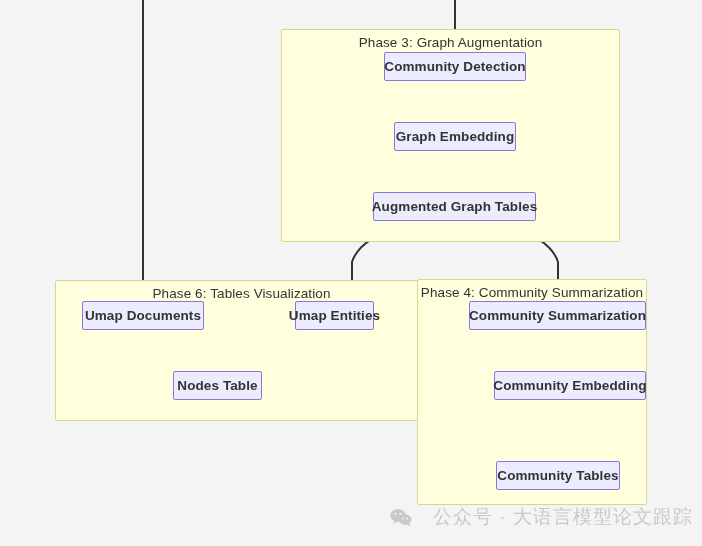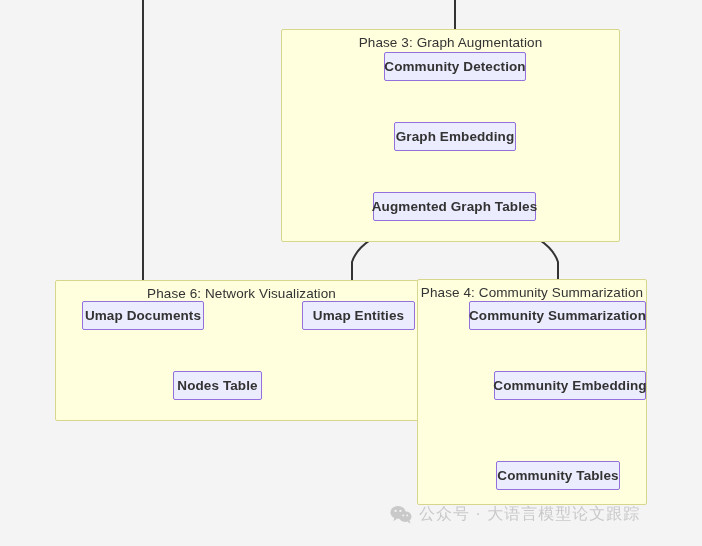--- a/index.html
+++ b/index.html
@@ -54,23 +54,23 @@
     color: #333333;
     white-space: nowrap;
     letter-spacing: 0.1px;
   }
   #watermark {
     position: absolute;
     left: 390px;
     top: 504px;
     display: flex;
     align-items: center;
-    gap: 7px;
+    gap: 21px;
     color: #c9c9c9;
-    font-size: 16px;
+    font-size: 19px;
     letter-spacing: 1px;
     user-select: none;
   }
   #watermark svg { display: block; }
 </style>
 </head>
 <body>
 
 <div id="stage">
 
@@ -99,31 +99,31 @@
 
     <path d="M558,330 L558,365" stroke="#333333" stroke-width="2" fill="none" marker-end="url(#ah)"></path>
 
     <path d="M558,400 L558,455" stroke="#333333" stroke-width="2" fill="none" marker-end="url(#ah)"></path>
   </svg>
 
   <div class="cluster" id="cluster-phase3" style="left: 281px; top: 29px; width: 339px; height: 213px;">
     <div class="cluster-label">Phase 3: Graph Augmentation</div>
   </div>
   <div class="cluster" id="cluster-phase6" style="left: 55px; top: 280px; width: 373px; height: 141px;">
-    <div class="cluster-label">Phase 6: Network Visualization</div>
+    <div class="cluster-label">Phase 6: Tables Visualization</div>
   </div>
   <div class="cluster" id="cluster-phase4" style="left: 417px; top: 279px; width: 230px; height: 226px;">
     <div class="cluster-label">Phase 4: Community Summarization</div>
   </div>
 
   <div class="node" id="node-community-detection" style="left: 384px; top: 52px; width: 142px; height: 29px;">Community Detection</div>
   <div class="node" id="node-graph-embedding" style="left: 394px; top: 122px; width: 122px; height: 29px;">Graph Embedding</div>
   <div class="node" id="node-augmented-graph-tables" style="left: 373px; top: 192px; width: 163px; height: 29px;">Augmented Graph Tables</div>
   <div class="node" id="node-umap-documents" style="left: 82px; top: 301px; width: 122px; height: 29px;">Umap Documents</div>
-  <div class="node" id="node-umap-entities" style="left: 302px; top: 301px; width: 113px; height: 29px;">Umap Entities</div>
+  <div class="node" id="node-umap-entities" style="left: 295px; top: 301px; width: 79px; height: 29px;">Umap Entities</div>
   <div class="node" id="node-nodes-table" style="left: 173px; top: 371px; width: 89px; height: 29px;">Nodes Table</div>
   <div class="node" id="node-community-summarization" style="left: 469px; top: 301px; width: 177px; height: 29px;">Community Summarization</div>
   <div class="node" id="node-community-embedding" style="left: 482px; top: 371px; width: 152px; height: 29px; margin-left: 12px;">Community Embedding</div>
   <div class="node" id="node-community-tables" style="left: 496px; top: 461px; width: 124px; height: 29px;">Community Tables</div>
 
   <div id="watermark">
     <span>
       <svg width="22" height="19" viewBox="0 0 22 19" aria-hidden="true">
         <ellipse cx="8" cy="7.4" rx="7.6" ry="6.4" fill="#c9c9c9"></ellipse>
         <path d="M4.6,12.4 L3.2,16.2 L7.2,13.8 z" fill="#c9c9c9"></path>

